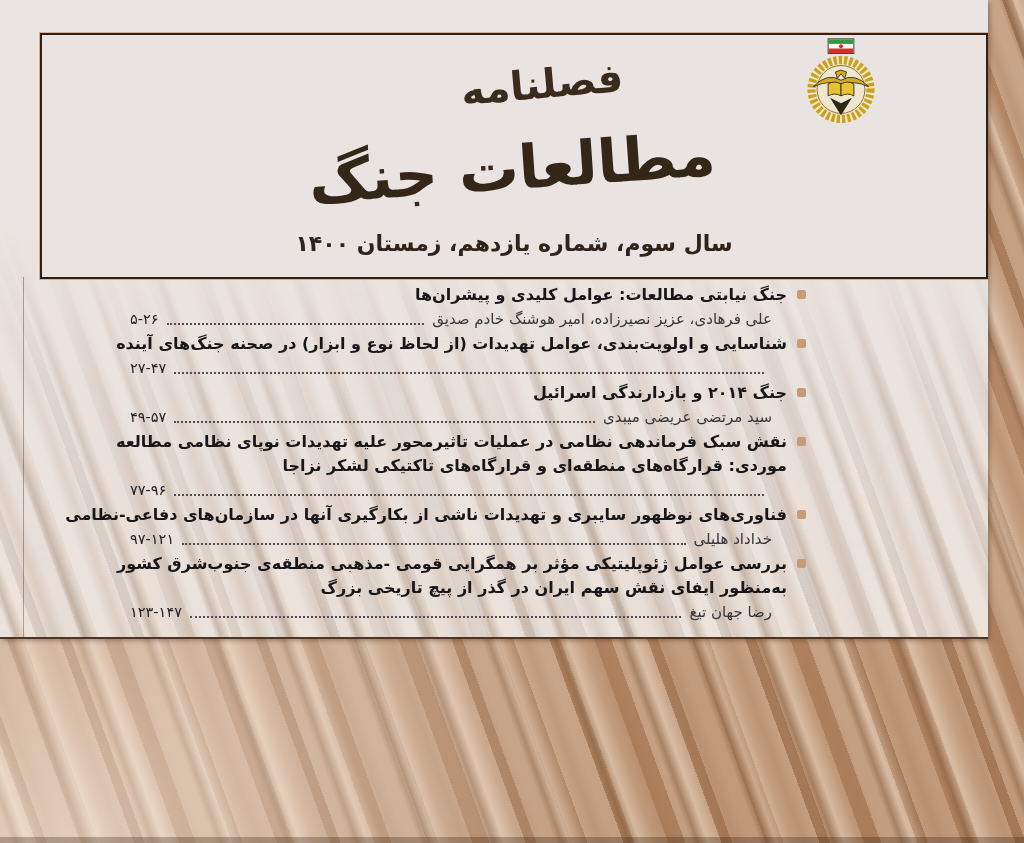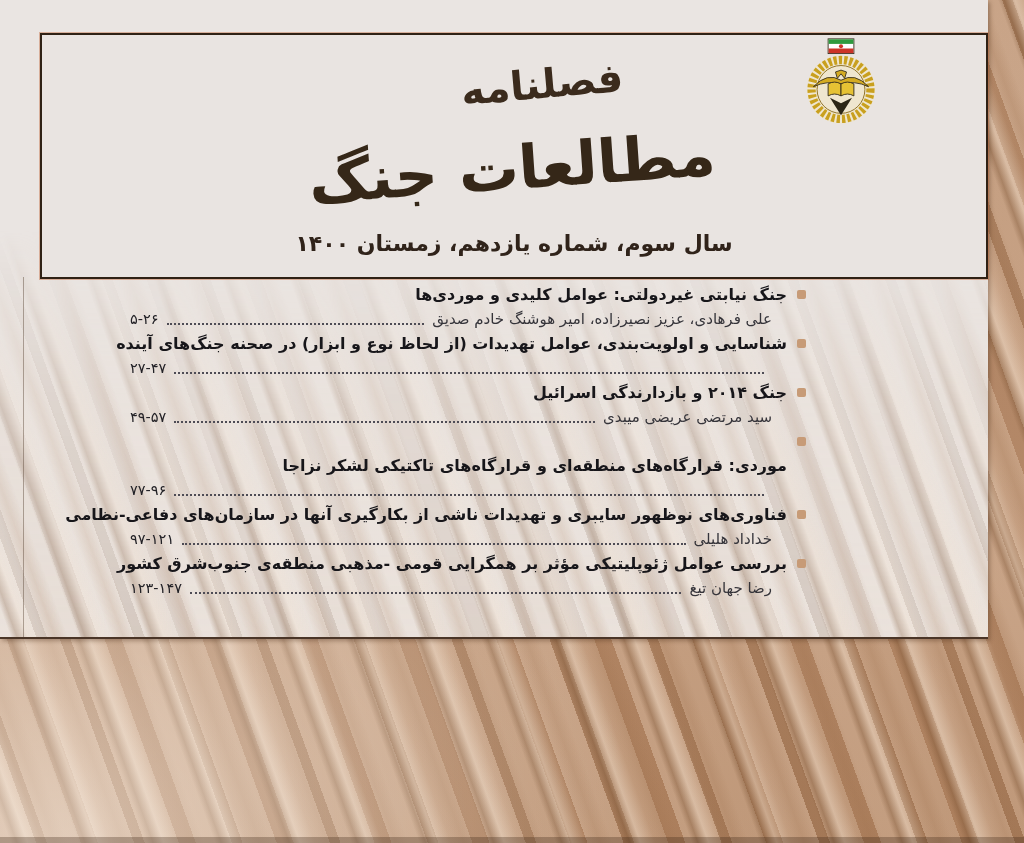--- a/index.html
+++ b/index.html
@@ -135,21 +135,21 @@
       </svg>
     </div>
     <div class="masthead-label">فصلنامه</div>
     <div class="masthead-title">مطالعات جنگ</div>
     <div class="issue-line">سال سوم، شماره یازدهم، زمستان ۱۴۰۰</div>
   </div>
 
   <div class="toc">
 
     <div class="entry">
-      <div class="entry-title"><span class="bullet"></span><span>جنگ نیابتی غیردولتی: عوامل کلیدی و موردی‌ها</span></div>
+      <div class="entry-title"><span class="bullet"></span><span>جنگ نیابتی مطالعات: عوامل کلیدی و پیشران‌ها</span></div>
       <div class="author-row">
         <span>علی فرهادی، عزیز نصیرزاده، امیر هوشنگ خادم صدیق</span>
         <span class="leader"></span>
         <span class="pages">۵-۲۶</span>
       </div>
     </div>
 
     <div class="entry">
       <div class="entry-title"><span class="bullet"></span><span>شناسایی و اولویت‌بندی، عوامل تهدیدات (از لحاظ نوع و ابزار) در صحنه جنگ‌های آینده</span></div>
       <div class="author-row">
@@ -161,39 +161,40 @@
     <div class="entry">
       <div class="entry-title"><span class="bullet"></span><span>جنگ ۲۰۱۴ و بازدارندگی اسرائیل</span></div>
       <div class="author-row">
         <span>سید مرتضی عریضی میبدی</span>
         <span class="leader"></span>
         <span class="pages">۴۹-۵۷</span>
       </div>
     </div>
 
     <div class="entry">
-      <div class="entry-title"><span class="bullet"></span></div>
+      <div class="entry-title"><span class="bullet"></span><span>نقش سبک فرماندهی نظامی در عملیات تاثیرمحور علیه تهدیدات نوپای نظامی مطالعه</span></div>
       <div class="entry-title title-indent">موردی: قرارگاه‌های منطقه‌ای و قرارگاه‌های تاکتیکی لشکر نزاجا</div>
       <div class="author-row">
         <span class="leader"></span>
         <span class="pages">۷۷-۹۶</span>
       </div>
     </div>
 
     <div class="entry">
       <div class="entry-title"><span class="bullet"></span><span>فناوری‌های نوظهور سایبری و تهدیدات ناشی از بکارگیری آنها در سازمان‌های دفاعی-نظامی</span></div>
       <div class="author-row">
         <span>خداداد هلیلی</span>
         <span class="leader"></span>
         <span class="pages">۹۷-۱۲۱</span>
       </div>
     </div>
 
     <div class="entry">
       <div class="entry-title"><span class="bullet"></span><span>بررسی عوامل ژئوپلیتیکی مؤثر بر همگرایی قومی -مذهبی منطقه‌ی جنوب‌شرق کشور</span></div>
+      <div class="entry-title title-indent">به‌منظور ایفای نقش سهم ایران در گذر از پیچ تاریخی بزرگ</div>
       <div class="author-row">
         <span>رضا جهان تیغ</span>
         <span class="leader"></span>
         <span class="pages">۱۲۳-۱۴۷</span>
       </div>
     </div>
 
   </div>
 </div>
 

